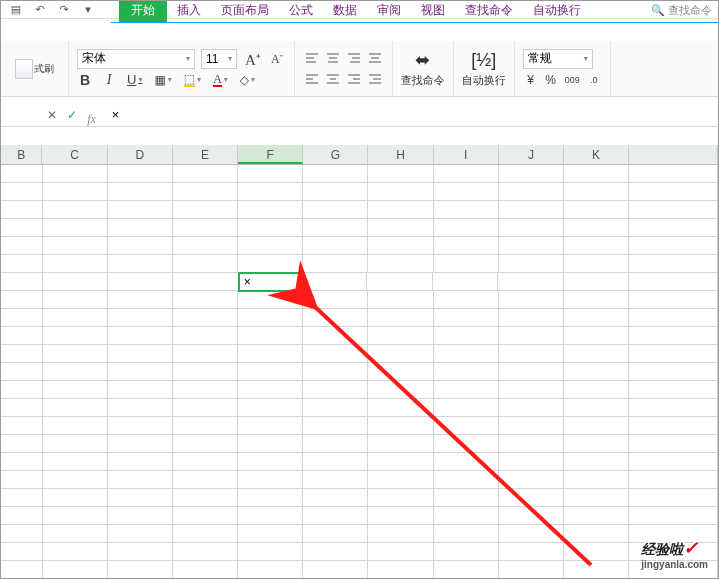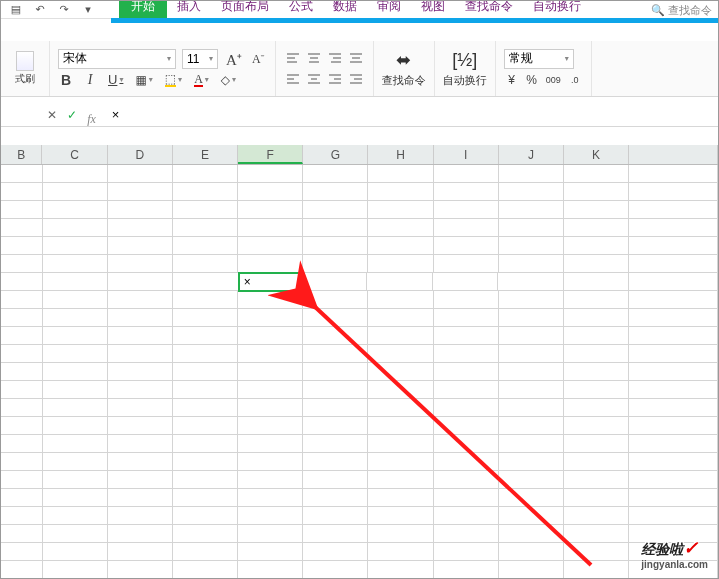--- a/index.html
+++ b/index.html
@@ -1,21 +1,21 @@
 <!DOCTYPE html>
 <html><head>
 <meta charset="utf-8">
 <style>
 * { box-sizing: border-box; margin: 0; padding: 0; font-family: "Microsoft YaHei", Arial, sans-serif; }
 body { width: 719px; height: 579px; overflow: hidden; background: #fff; position: relative; border: 1px solid #999; }
 
 .quickbar { height: 18px; display: flex; align-items: center; padding-left: 8px; gap: 10px; border-bottom: 1px solid #e0e0e0; }
 .quickbar .qicon { width: 14px; height: 14px; display: flex; align-items: center; justify-content: center; color: #555; font-size: 11px; }
 
-.tabs { height: 22px; display: flex; align-items: flex-end; border-bottom: 5px solid #0ea5e9; padding-left: 8px; position: absolute; top: 0; left: 110px; right: 0; }
+.tabs { height: 22px; display: flex; align-items: flex-end; border-bottom: 1px solid #0ea5e9; padding-left: 8px; position: absolute; top: 0; left: 110px; right: 0; }
 .tab { padding: 3px 10px; font-size: 12px; color: #701a75; cursor: pointer; }
 .tab.active { background: #22b14c; color: #fff; border-radius: 3px 3px 0 0; padding: 3px 12px; }
 
 .searchcmd { position: absolute; top: 2px; right: 6px; font-size: 11px; color: #888; display: flex; align-items: center; gap: 3px; }
 
 .ribbon { margin-top: 22px; height: 56px; display: flex; border-bottom: 1px solid #d7d7d7; background: #fafafa; }
 .rgroup { padding: 4px 8px; border-right: 1px solid #e5e5e5; display: flex; flex-direction: column; justify-content: center; }
 .rgroup.tall { justify-content: center; }
 .row { display: flex; align-items: center; gap: 6px; }
 .row2 { display: flex; align-items: center; gap: 4px; margin-top: 2px; }
@@ -51,21 +51,21 @@
 .cell { border-right: 1px solid #d4d4d4; border-bottom: 1px solid #d4d4d4; font-size: 12px; padding: 0 4px; display: flex; align-items: center; position: relative; background: #fff; }
 .cell.active { border: 2px solid #22b14c; z-index: 2; margin: -1px; }
 .cell.active::after { content: ""; position: absolute; right: -3px; bottom: -3px; width: 5px; height: 5px; background: #22b14c; border: 1px solid #fff; }
 
 .arrow-svg { position: absolute; pointer-events: none; z-index: 10; }
 
 .watermark { position: absolute; right: 10px; bottom: 8px; z-index: 20; font-size: 14px; font-weight: bold; font-style: italic; color: #222; text-shadow: 1px 1px 0 #fff, -1px -1px 0 #fff, 1px -1px 0 #fff, -1px 1px 0 #fff; }
 .watermark .check { color: #e60000; font-size: 18px; font-weight: bold; }
 .watermark .sub { display: block; font-size: 10px; font-style: normal; color: #555; text-align: right; }
 
-.paste-block { display: flex; flex-direction: column; align-items: center; padding: 2px 6px; gap: 1px; }
+.paste-block { display: flex; flex-direction: row; align-items: center; padding: 2px 6px; gap: 1px; }
 .paste-block .picon { width: 18px; height: 20px; border: 1px solid #ccc; background: linear-gradient(#fff,#eef); }
 .paste-block .plabel { font-size: 10px; color: #333; }
 
 .Aicon { font-family: "Times New Roman", serif; }
 .color-under { border-bottom: 2px solid; padding-bottom: 0; line-height: 12px; }
 </style>
 </head>
 <body>
 
 <div class="quickbar">

